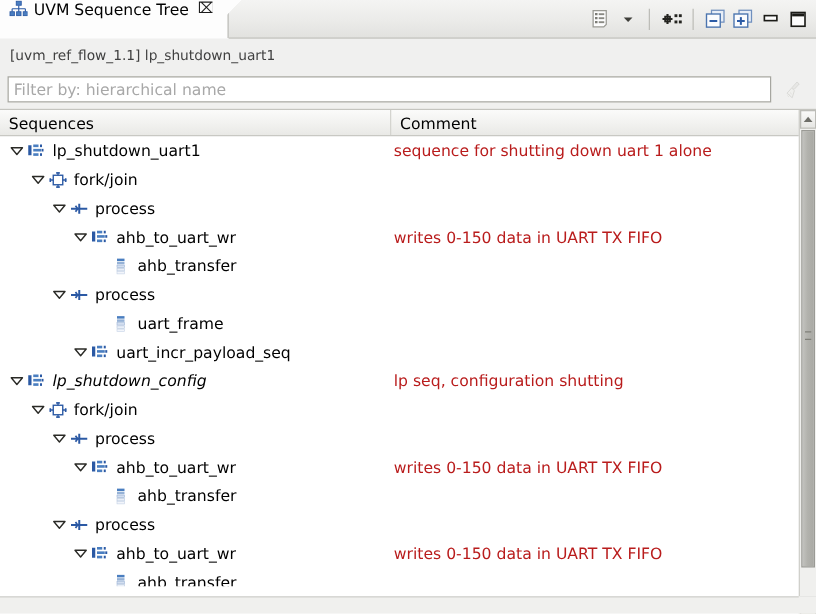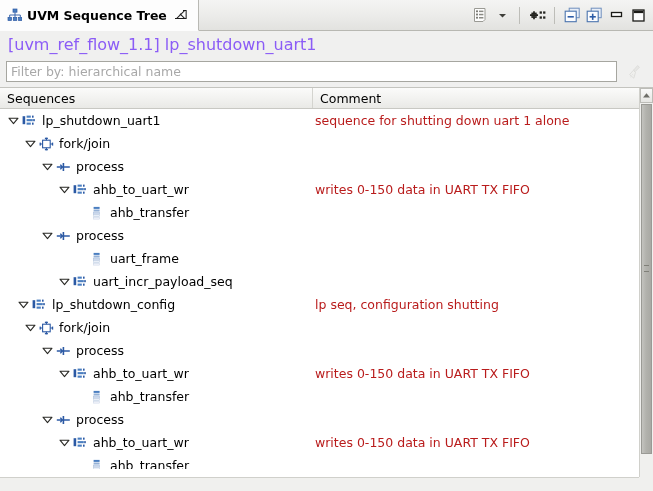--- a/index.html
+++ b/index.html
@@ -31,27 +31,26 @@
     height: 31px;
     background: linear-gradient(to bottom, #f4f4f3 0%, #ebebe9 55%, #e2e2df 100%);
     border-bottom: 1px solid #b8b8b2;
     box-sizing: border-box;
   }
   .tab {
     position: absolute;
     left: 0; top: 0;
     height: 31px;
     display: flex;
-    align-items: center;
+    align-items: flex-start;
     padding: 0 10px 0 7px;
     background: #fdfdfd;
     border-right: 1px solid #b9b9b4;
     border-bottom: 1px solid #fdfdfd;
     box-sizing: border-box;
-    font-weight: bold;
   }
   .tab-title {
     font-size: 12.5px;
     color: #000;
     margin-left: 5px;
     margin-right: 7px;
     white-space: nowrap;
   }
   .tab-close {
     font-size: 12px;
@@ -96,22 +95,22 @@
     position: absolute;
     left: 0; top: 31px;
     width: 653px; height: 26px;
     background: #f0f0ef;
     display: flex;
     align-items: center;
     box-sizing: border-box;
   }
   .hdr-text {
     margin-left: 8px;
-    font-size: 16px;
-    color: #8b5cf6;
+    font-size: 11px;
+    color: #404040;
     white-space: nowrap;
   }
 
   
   .filter-row {
     position: absolute;
     left: 0; top: 57px;
     width: 653px; height: 30px;
     box-sizing: border-box;
   }
@@ -551,21 +550,21 @@
                 <rect x="10.0" y="1.6" width="1.6" height="2.1" fill="#2b59a4"></rect>
                 <rect x="11.2" y="5.1" width="1.6" height="2.1" fill="#2b59a4"></rect>
                 <rect x="10.0" y="8.6" width="1.6" height="2.1" fill="#2b59a4"></rect>
               </svg>
             </span>
             <span class="node-label">uart_incr_payload_seq</span>
           </div>
           <div class="cell-comment"></div>
         </div>
         <div class="row">
-          <div class="cell-name" style="left: 15px;">
+          <div class="cell-name" style="left: 5px; font-style: italic;">
             <span class="twisty">
               <svg width="11" height="9" viewBox="0 0 11 9">
                 <path d="M1 2.2 L10 2.2 L5.5 7.6 Z" fill="none" stroke="#2a2a26" stroke-width="1.1" stroke-linejoin="round"></path>
               </svg>
             </span>
             <span class="node-icon">
               <svg width="14" height="14" viewBox="0 0 14 14">
                 <rect x="0.6" y="2.2" width="2.6" height="8" fill="#2b59a4"></rect>
                 <rect x="4.6" y="1.6" width="4.2" height="2.1" fill="#4a7ec0"></rect>
                 <rect x="4.6" y="5.1" width="6.2" height="2.1" fill="#4a7ec0"></rect>

